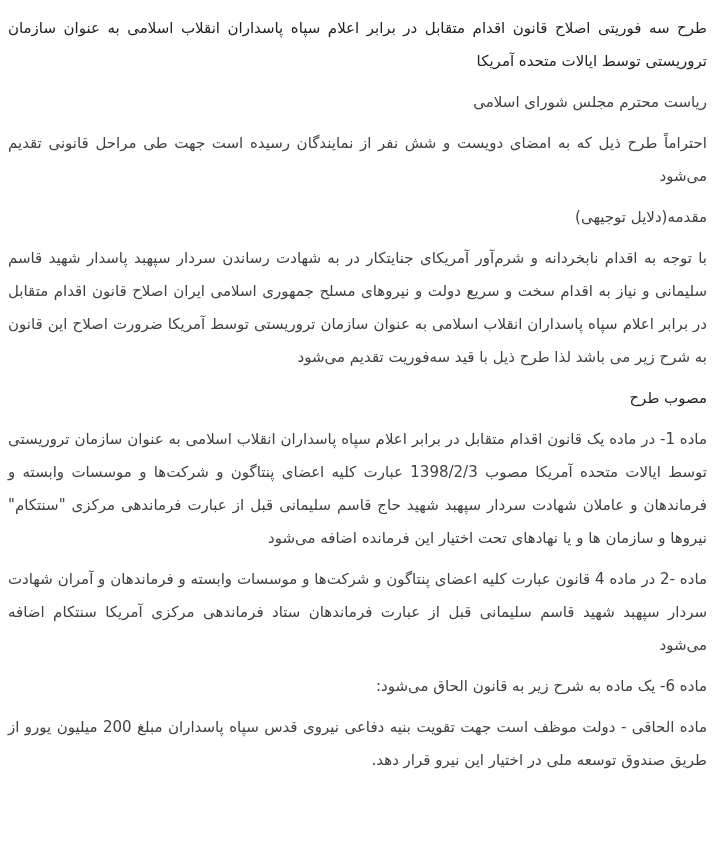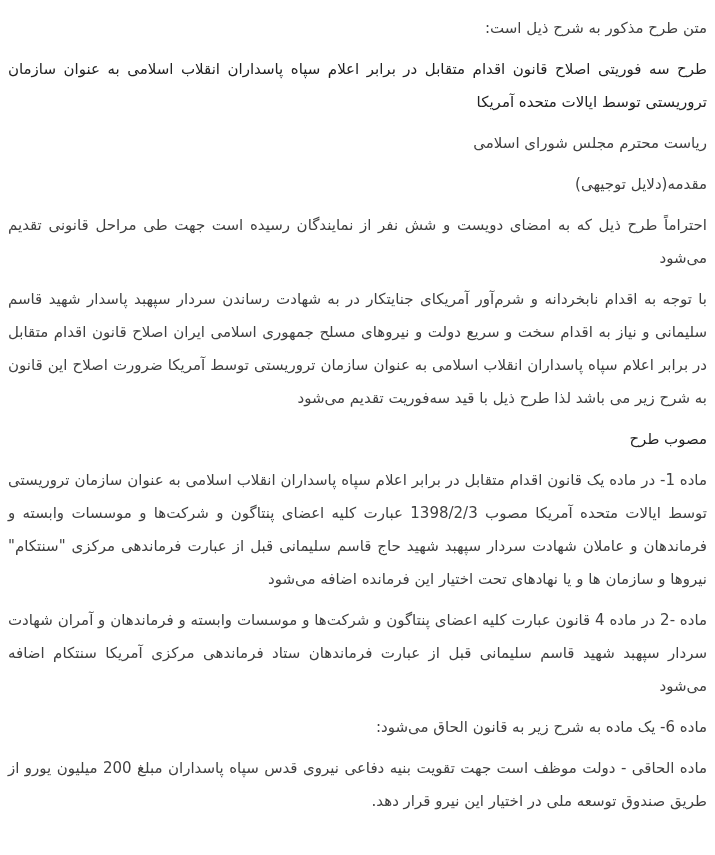--- a/index.html
+++ b/index.html
@@ -27,24 +27,23 @@
   }
   .doc p.bold {
     font-weight: normal;
     color: #222222;
   }
 </style>
 </head>
 <body>
 
 <main class="doc">
-  <p>متن طرح مذکور به شرح ذیل است:</p>
   <p class="bold">طرح سه فوریتی اصلاح قانون اقدام متقابل در برابر اعلام سپاه پاسداران انقلاب اسلامی به عنوان سازمان تروریستی توسط ایالات متحده آمریکا</p>
   <p>ریاست محترم مجلس شورای اسلامی</p>
+  <p>احتراماً طرح ذیل که به امضای دویست و شش نفر از نمایندگان رسیده است جهت طی مراحل قانونی تقدیم می‌شود</p>
   <p>مقدمه(دلایل توجیهی)</p>
-  <p>احتراماً طرح ذیل که به امضای دویست و شش نفر از نمایندگان رسیده است جهت طی مراحل قانونی تقدیم می‌شود</p>
   <p>با توجه به اقدام نابخردانه و شرم‌آور آمریکای جنایتکار در به شهادت رساندن سردار سپهبد پاسدار شهید قاسم سلیمانی و نیاز به اقدام سخت و سریع دولت و نیروهای مسلح جمهوری اسلامی ایران اصلاح قانون اقدام متقابل در برابر اعلام سپاه پاسداران انقلاب اسلامی به عنوان سازمان تروریستی توسط آمریکا ضرورت اصلاح این قانون به شرح زیر می باشد لذا طرح ذیل با قید سه‌فوریت تقدیم می‌شود</p>
   <p class="bold">مصوب طرح</p>
   <p>ماده 1- در ماده یک قانون اقدام متقابل در برابر اعلام سپاه پاسداران انقلاب اسلامی به عنوان سازمان تروریستی توسط ایالات متحده آمریکا مصوب 1398/2/3 عبارت کلیه اعضای پنتاگون و شرکت‌ها و موسسات وابسته و فرماندهان و عاملان شهادت سردار سپهبد شهید حاج قاسم سلیمانی قبل از عبارت فرماندهی مرکزی "سنتکام" نیروها و سازمان ها و یا نهادهای تحت اختیار این فرمانده اضافه می‌شود</p>
   <p>ماده -2 در ماده 4 قانون عبارت کلیه اعضای پنتاگون و شرکت‌ها و موسسات وابسته و فرماندهان و آمران شهادت سردار سپهبد شهید قاسم سلیمانی قبل از عبارت فرماندهان ستاد فرماندهی مرکزی آمریکا سنتکام اضافه می‌شود</p>
   <p>ماده 6- یک ماده به شرح زیر به قانون الحاق می‌شود:</p>
   <p>ماده الحاقی - دولت موظف است جهت تقویت بنیه دفاعی نیروی قدس سپاه پاسداران مبلغ 200 میلیون یورو از طریق صندوق توسعه ملی در اختیار این نیرو قرار دهد.</p>
 </main>
 
 </body></html>

